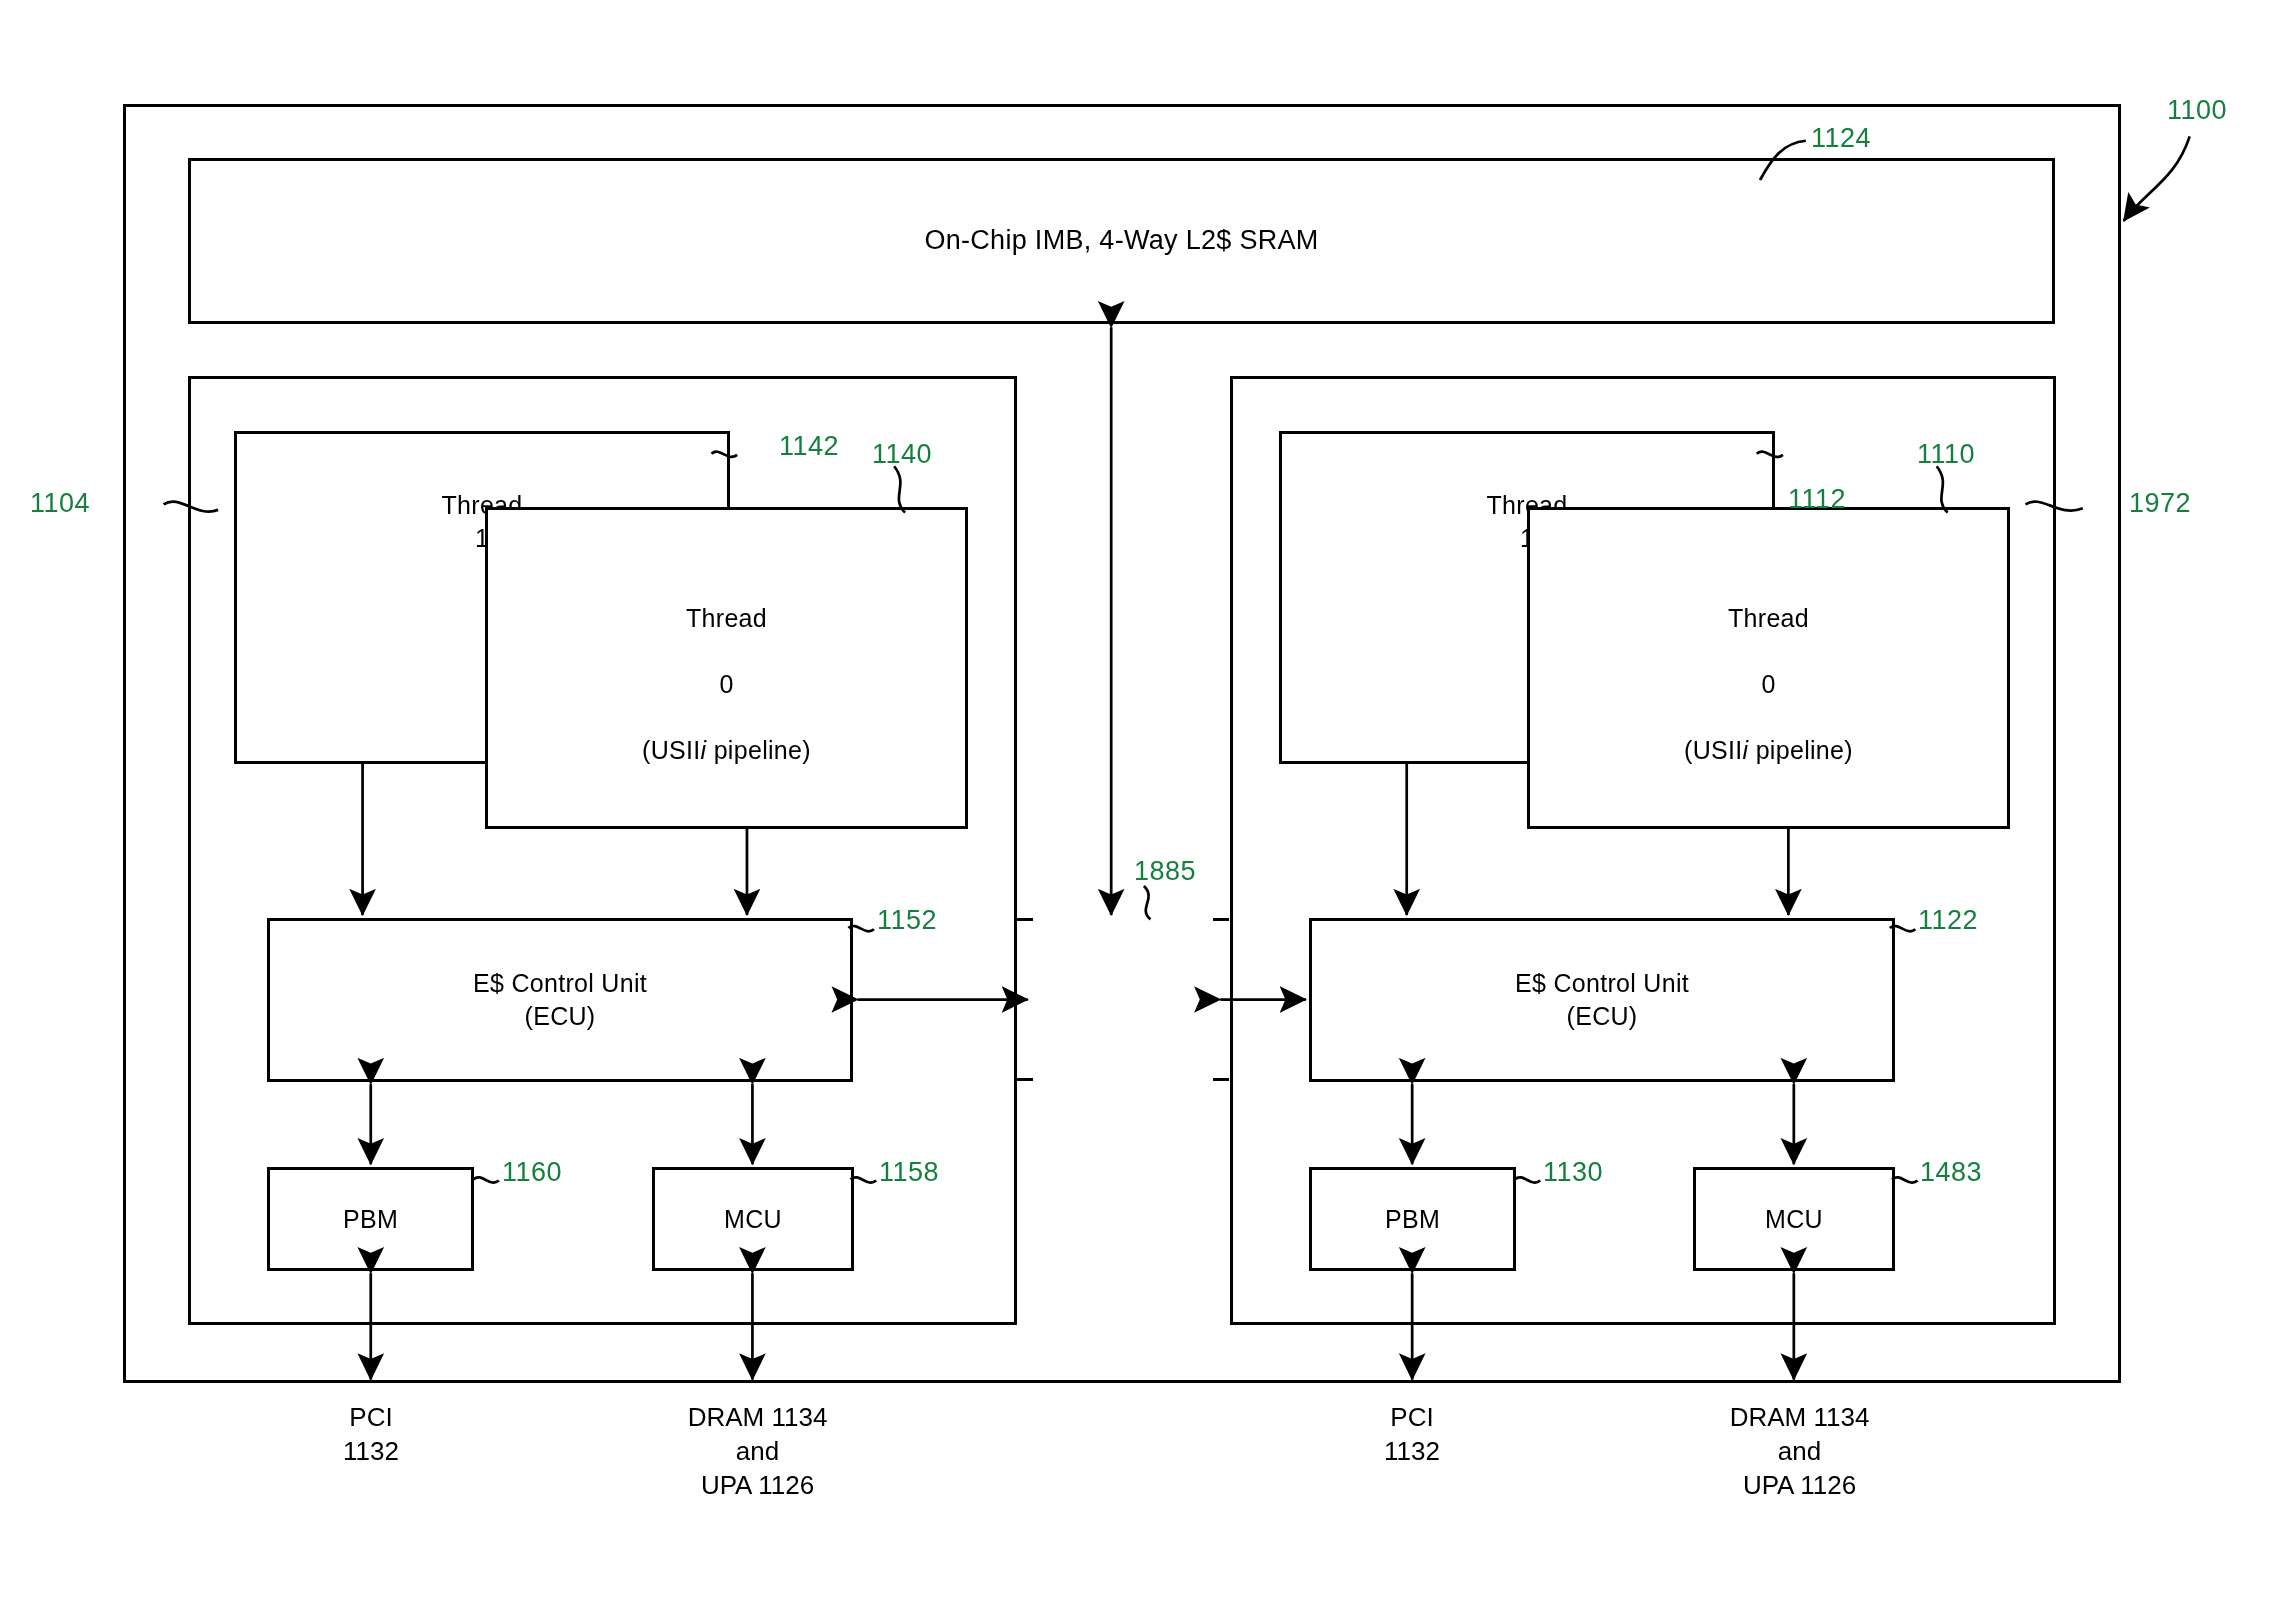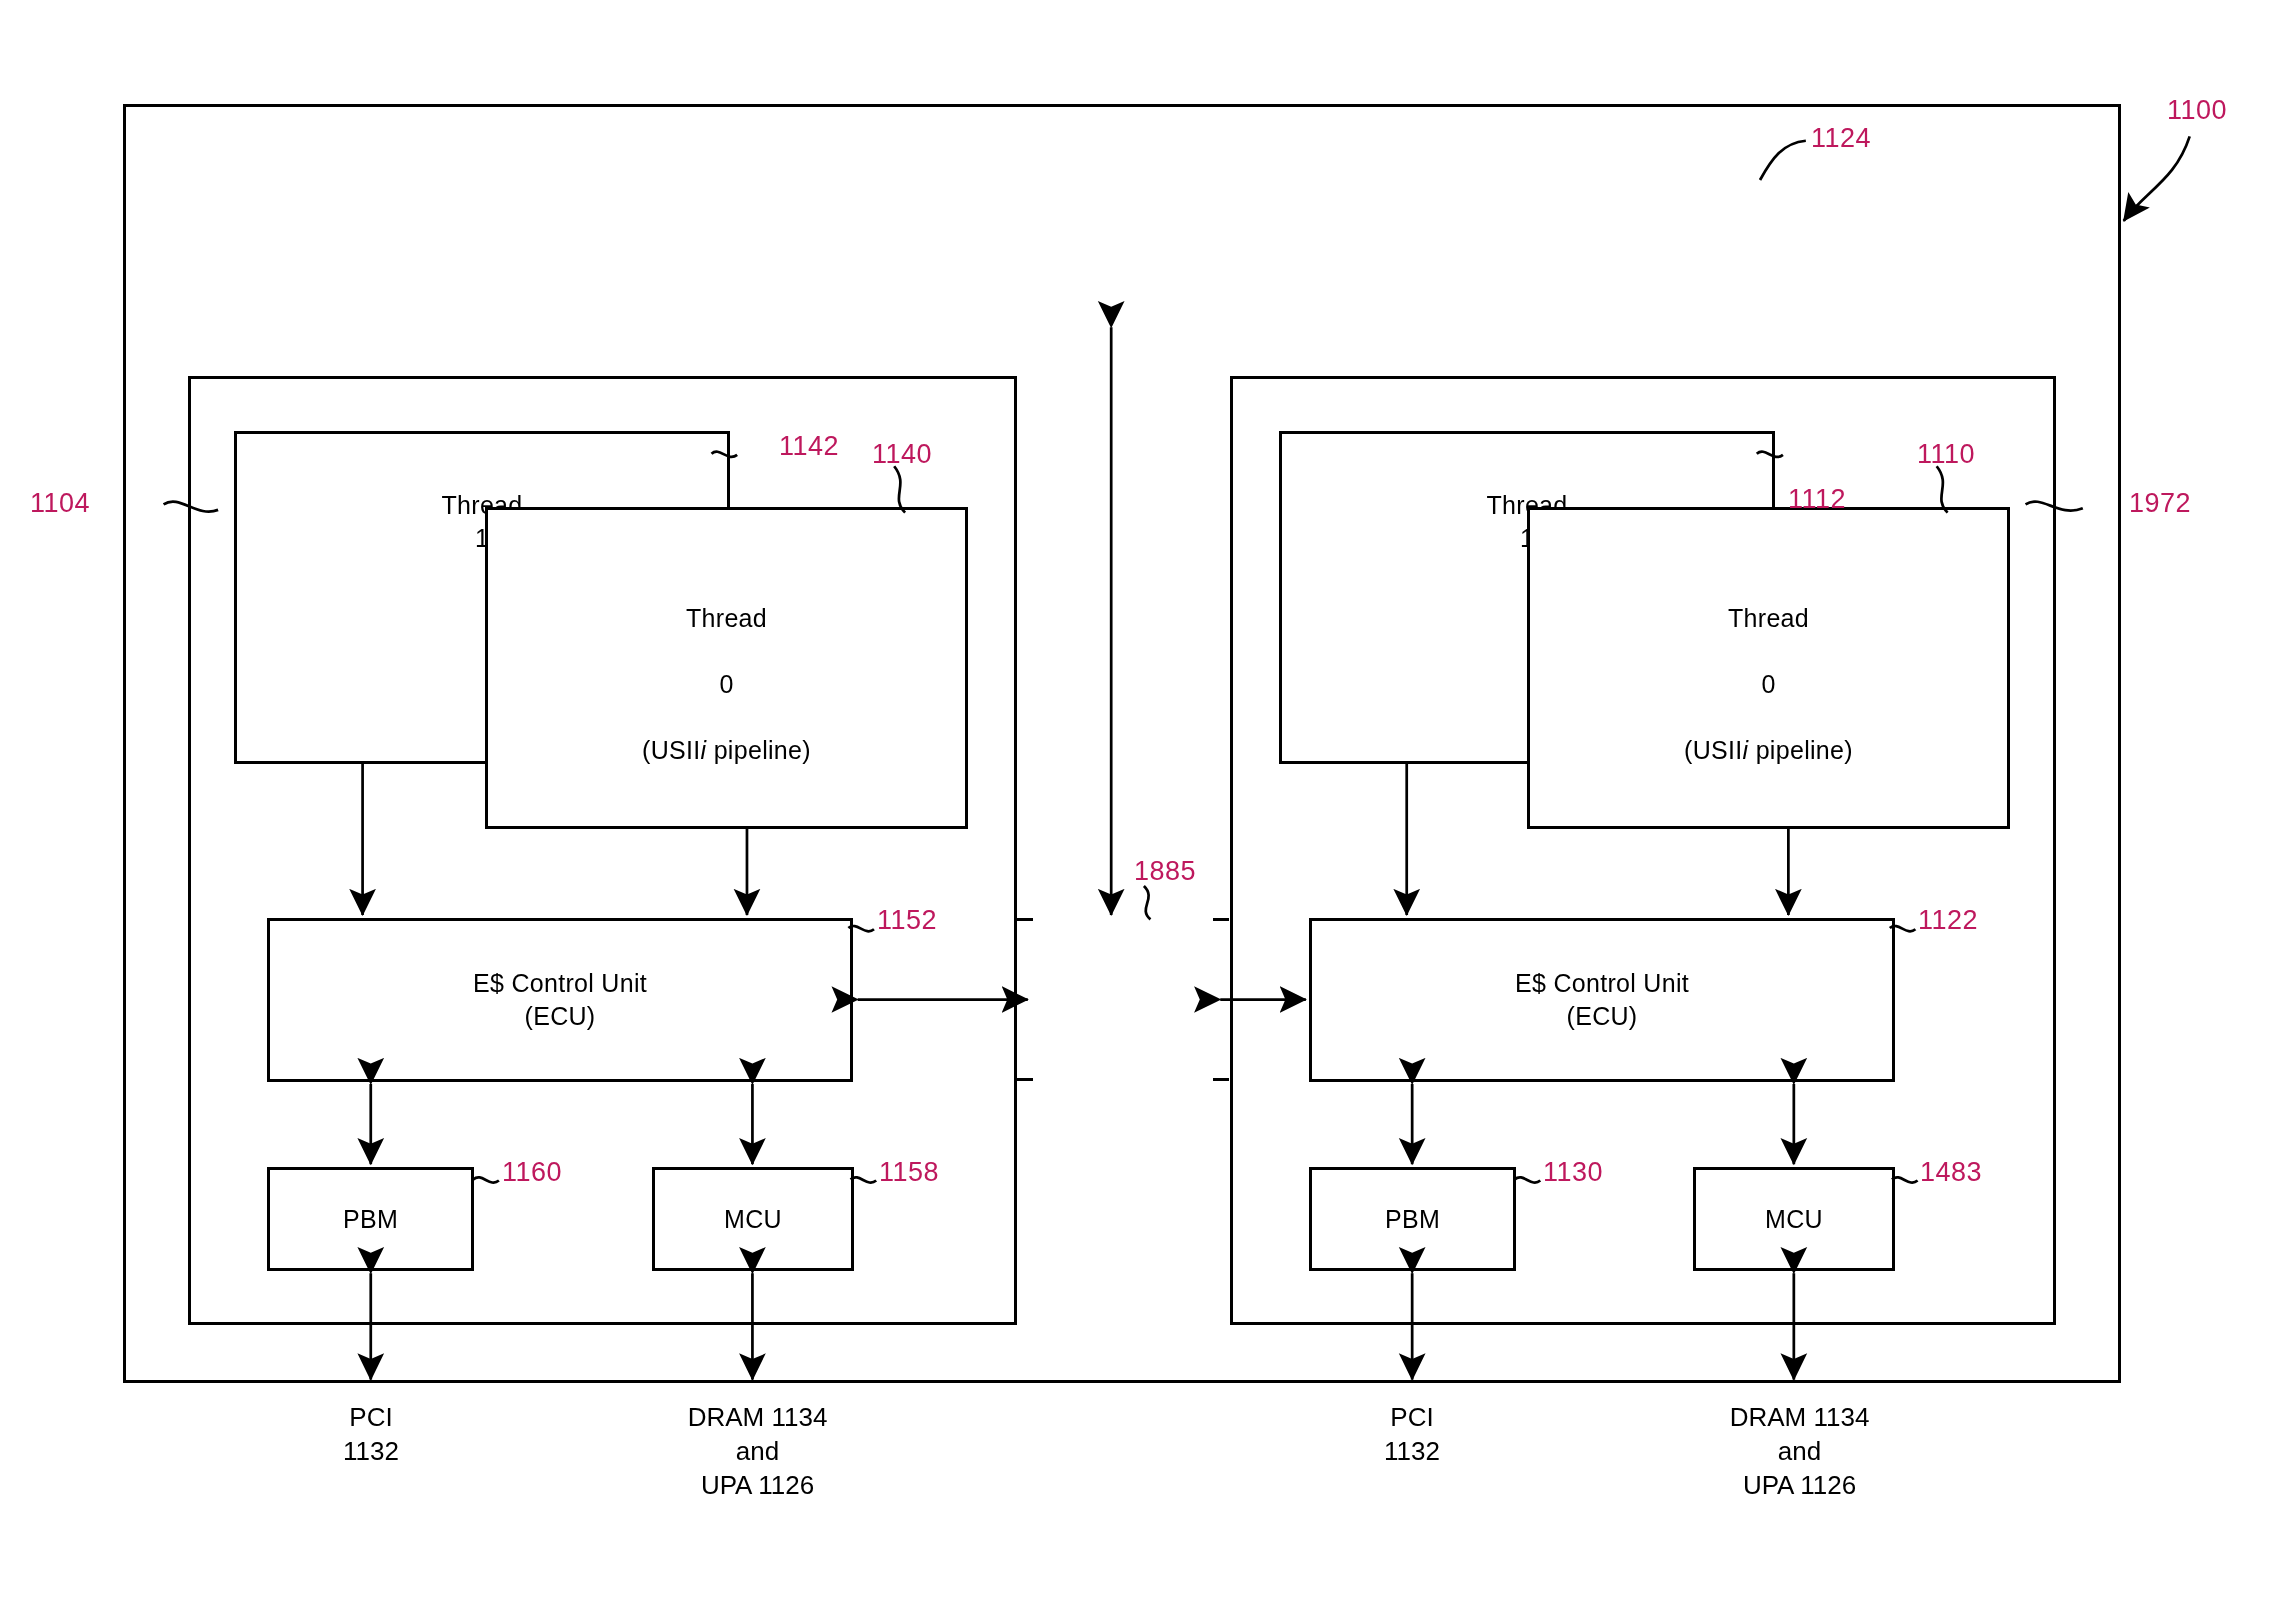--- a/index.html
+++ b/index.html
@@ -37,21 +37,21 @@
   }
   .bx-label.big   { font-size: 27px; }
   .ital { font-style: italic; }
 
   
   .ref {
     position: absolute;
     font-size: 27px;
     letter-spacing: 0.5px;
     white-space: nowrap;
-    color: #be185d;
+    color: #15803d;
   }
 
   
   .ln {
     position: absolute;
     background: #000;
   }
   .ln.h { height: 2.7px; }
 
   
@@ -72,20 +72,23 @@
     white-space: pre-line;
   }
 </style>
 </head>
 <body>
 
 <div id="figure-root">
 
   <div class="bx frame" style="left:123px; top:104px; width:1998px; height:1279px;"></div>
 
+  <div class="bx" style="left:188px; top:158px; width:1867px; height:166px;">
+    <span class="bx-label big">On-Chip IMB, 4-Way L2$ SRAM</span>
+  </div>
 
   <div class="bx frame" style="left:188px; top:376px; width:829px; height:949px;"></div>
 
   <div class="bx" style="left:234px; top:431px; width:496px; height:333px;">
     <span class="bx-label" style="position:relative; top:-76px;">Thread
 1</span>
   </div>
 
   <div class="bx" style="left:485px; top:507px; width:483px; height:322px;">
     <span class="bx-label">

